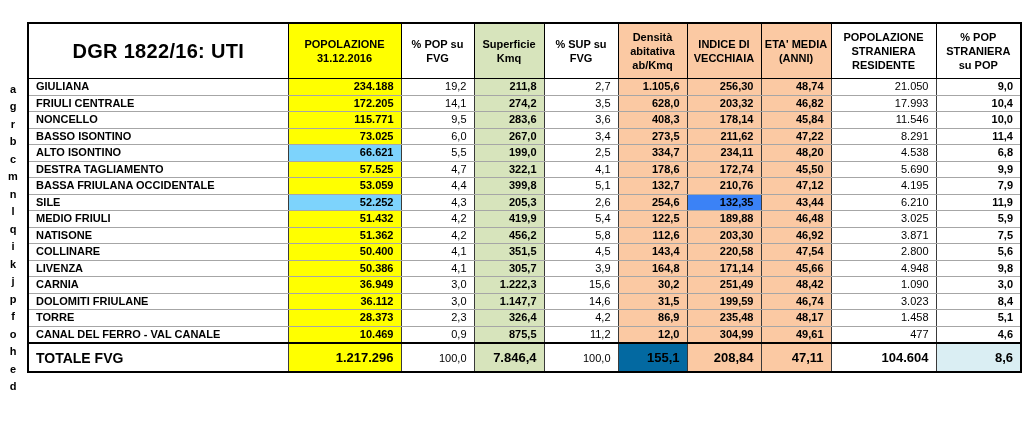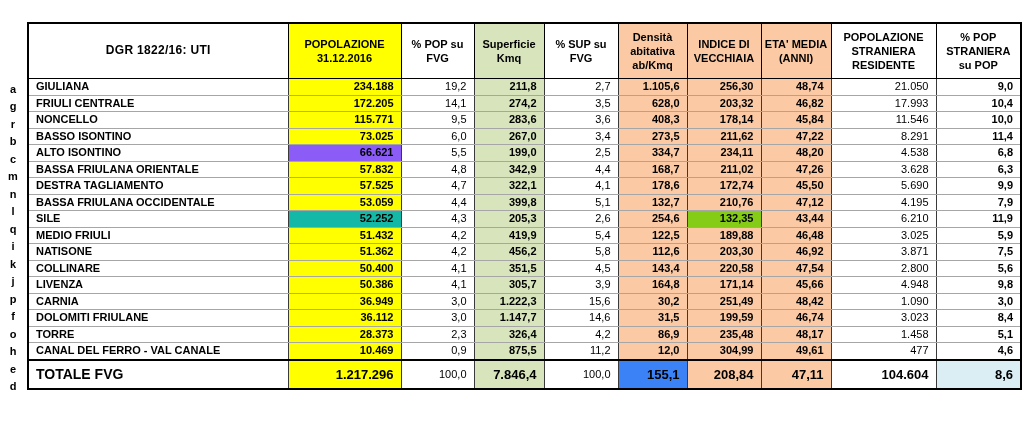--- a/index.html
+++ b/index.html
@@ -27,21 +27,21 @@
     font-size: 11px;
     text-align: center;
     vertical-align: middle;
     white-space: pre-line;
     line-height: 1.3;
     padding: 2px 2px;
     height: 50px;
     background: #ffffff;
   }
   table.uti th.title-cell {
-    font-size: 12px;
+    font-size: 20px;
     letter-spacing: 0.3px;
   }
   table.uti tbody td {
     border-left: 1px solid #3a3a3a;
     border-right: 1px solid #3a3a3a;
     border-top: 1px solid #a6a6a6;
     border-bottom: 1px solid #a6a6a6;
     font-size: 11px;
     height: 15.5px;
     padding: 0 7px;
@@ -198,41 +198,29 @@
           <td class="num b" style="background: rgb(215, 228, 188);">267,0</td>
           <td class="num">3,4</td>
           <td class="num b" style="background: rgb(251, 201, 163);">273,5</td>
           <td class="num b" style="background: rgb(251, 201, 163);">211,62</td>
           <td class="num b" style="background: rgb(251, 201, 163);">47,22</td>
           <td class="num">8.291</td>
           <td class="num b">11,4</td>
         </tr>
         <tr>
           <td class="cell-name">ALTO ISONTINO</td>
-          <td class="num b" style="background: #8b5cf6;">66.621</td>
+          <td class="num b" style="background: #7dd3fc;">66.621</td>
           <td class="num">5,5</td>
           <td class="num b" style="background: rgb(215, 228, 188);">199,0</td>
           <td class="num">2,5</td>
           <td class="num b" style="background: rgb(251, 201, 163);">334,7</td>
           <td class="num b" style="background: rgb(251, 201, 163);">234,11</td>
           <td class="num b" style="background: rgb(251, 201, 163);">48,20</td>
           <td class="num">4.538</td>
           <td class="num b">6,8</td>
-        </tr>
-        <tr>
-          <td class="cell-name">BASSA FRIULANA ORIENTALE</td>
-          <td class="num b" style="background: rgb(255, 255, 0);">57.832</td>
-          <td class="num">4,8</td>
-          <td class="num b" style="background: rgb(215, 228, 188);">342,9</td>
-          <td class="num">4,4</td>
-          <td class="num b" style="background: rgb(251, 201, 163);">168,7</td>
-          <td class="num b" style="background: rgb(251, 201, 163);">211,02</td>
-          <td class="num b" style="background: rgb(251, 201, 163);">47,26</td>
-          <td class="num">3.628</td>
-          <td class="num b">6,3</td>
         </tr>
         <tr>
           <td class="cell-name">DESTRA TAGLIAMENTO</td>
           <td class="num b" style="background: rgb(255, 255, 0);">57.525</td>
           <td class="num">4,7</td>
           <td class="num b" style="background: rgb(215, 228, 188);">322,1</td>
           <td class="num">4,1</td>
           <td class="num b" style="background: rgb(251, 201, 163);">178,6</td>
           <td class="num b" style="background: rgb(251, 201, 163);">172,74</td>
           <td class="num b" style="background: rgb(251, 201, 163);">45,50</td>
@@ -246,26 +234,26 @@
           <td class="num b" style="background: rgb(215, 228, 188);">399,8</td>
           <td class="num">5,1</td>
           <td class="num b" style="background: rgb(251, 201, 163);">132,7</td>
           <td class="num b" style="background: rgb(251, 201, 163);">210,76</td>
           <td class="num b" style="background: rgb(251, 201, 163);">47,12</td>
           <td class="num">4.195</td>
           <td class="num b">7,9</td>
         </tr>
         <tr>
           <td class="cell-name">SILE</td>
-          <td class="num b" style="background: #14b8a6;">52.252</td>
+          <td class="num b" style="background: #7dd3fc;">52.252</td>
           <td class="num">4,3</td>
           <td class="num b" style="background: rgb(215, 228, 188);">205,3</td>
           <td class="num">2,6</td>
           <td class="num b" style="background: rgb(251, 201, 163);">254,6</td>
-          <td class="num b" style="background: #84cc16;">132,35</td>
+          <td class="num b" style="background: #3b82f6;">132,35</td>
           <td class="num b" style="background: rgb(251, 201, 163);">43,44</td>
           <td class="num">6.210</td>
           <td class="num b">11,9</td>
         </tr>
         <tr>
           <td class="cell-name">MEDIO FRIULI</td>
           <td class="num b" style="background: rgb(255, 255, 0);">51.432</td>
           <td class="num">4,2</td>
           <td class="num b" style="background: rgb(215, 228, 188);">419,9</td>
           <td class="num">5,4</td>
@@ -360,21 +348,21 @@
           <td class="num b">4,6</td>
         </tr>
       </tbody>
     <tfoot>
       <tr>
           <td class="total-name">TOTALE FVG</td>
           <td class="num" style="background: rgb(255, 255, 0);">1.217.296</td>
           <td class="num reg">100,0</td>
           <td class="num" style="background: rgb(215, 228, 188);">7.846,4</td>
           <td class="num reg">100,0</td>
-          <td class="num" style="background: #3b82f6;">155,1</td>
+          <td class="num" style="background: #0369a1;">155,1</td>
           <td class="num" style="background: rgb(251, 201, 163);">208,84</td>
           <td class="num" style="background: rgb(251, 201, 163);">47,11</td>
           <td class="num">104.604</td>
           <td class="num" style="background: rgb(218, 238, 243);">8,6</td>
         </tr>
     </tfoot>
   </table>
 </div>
 
 </body></html>

